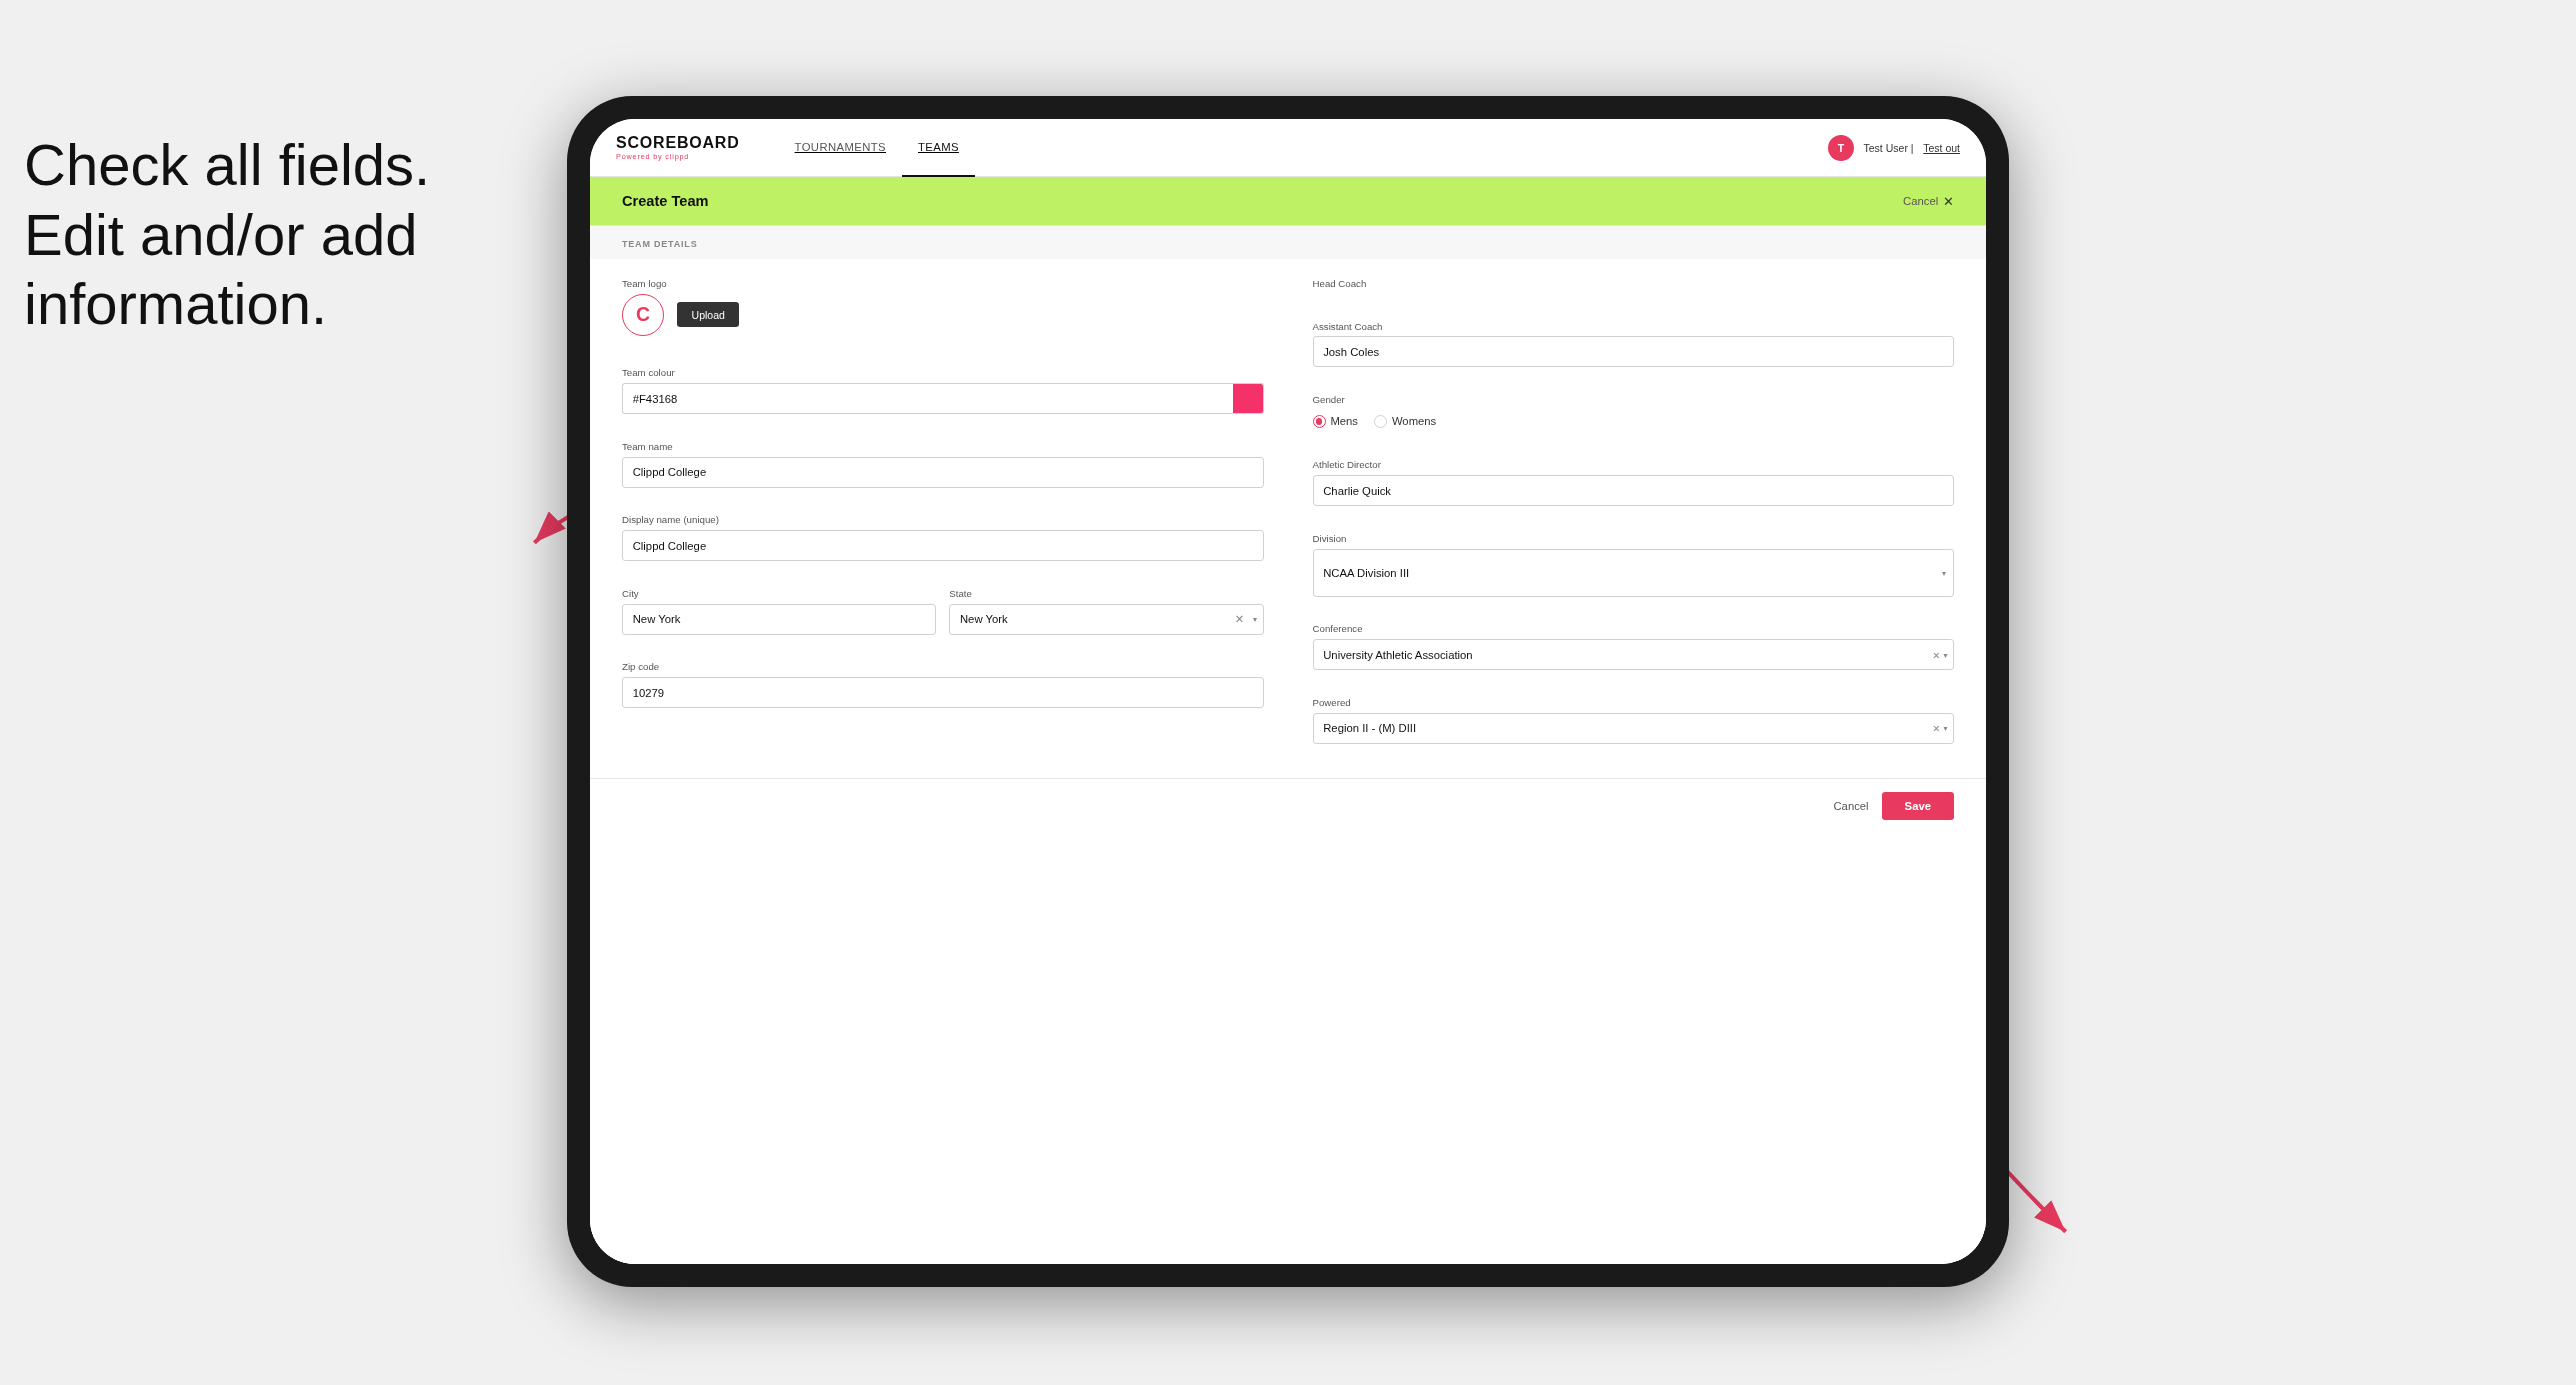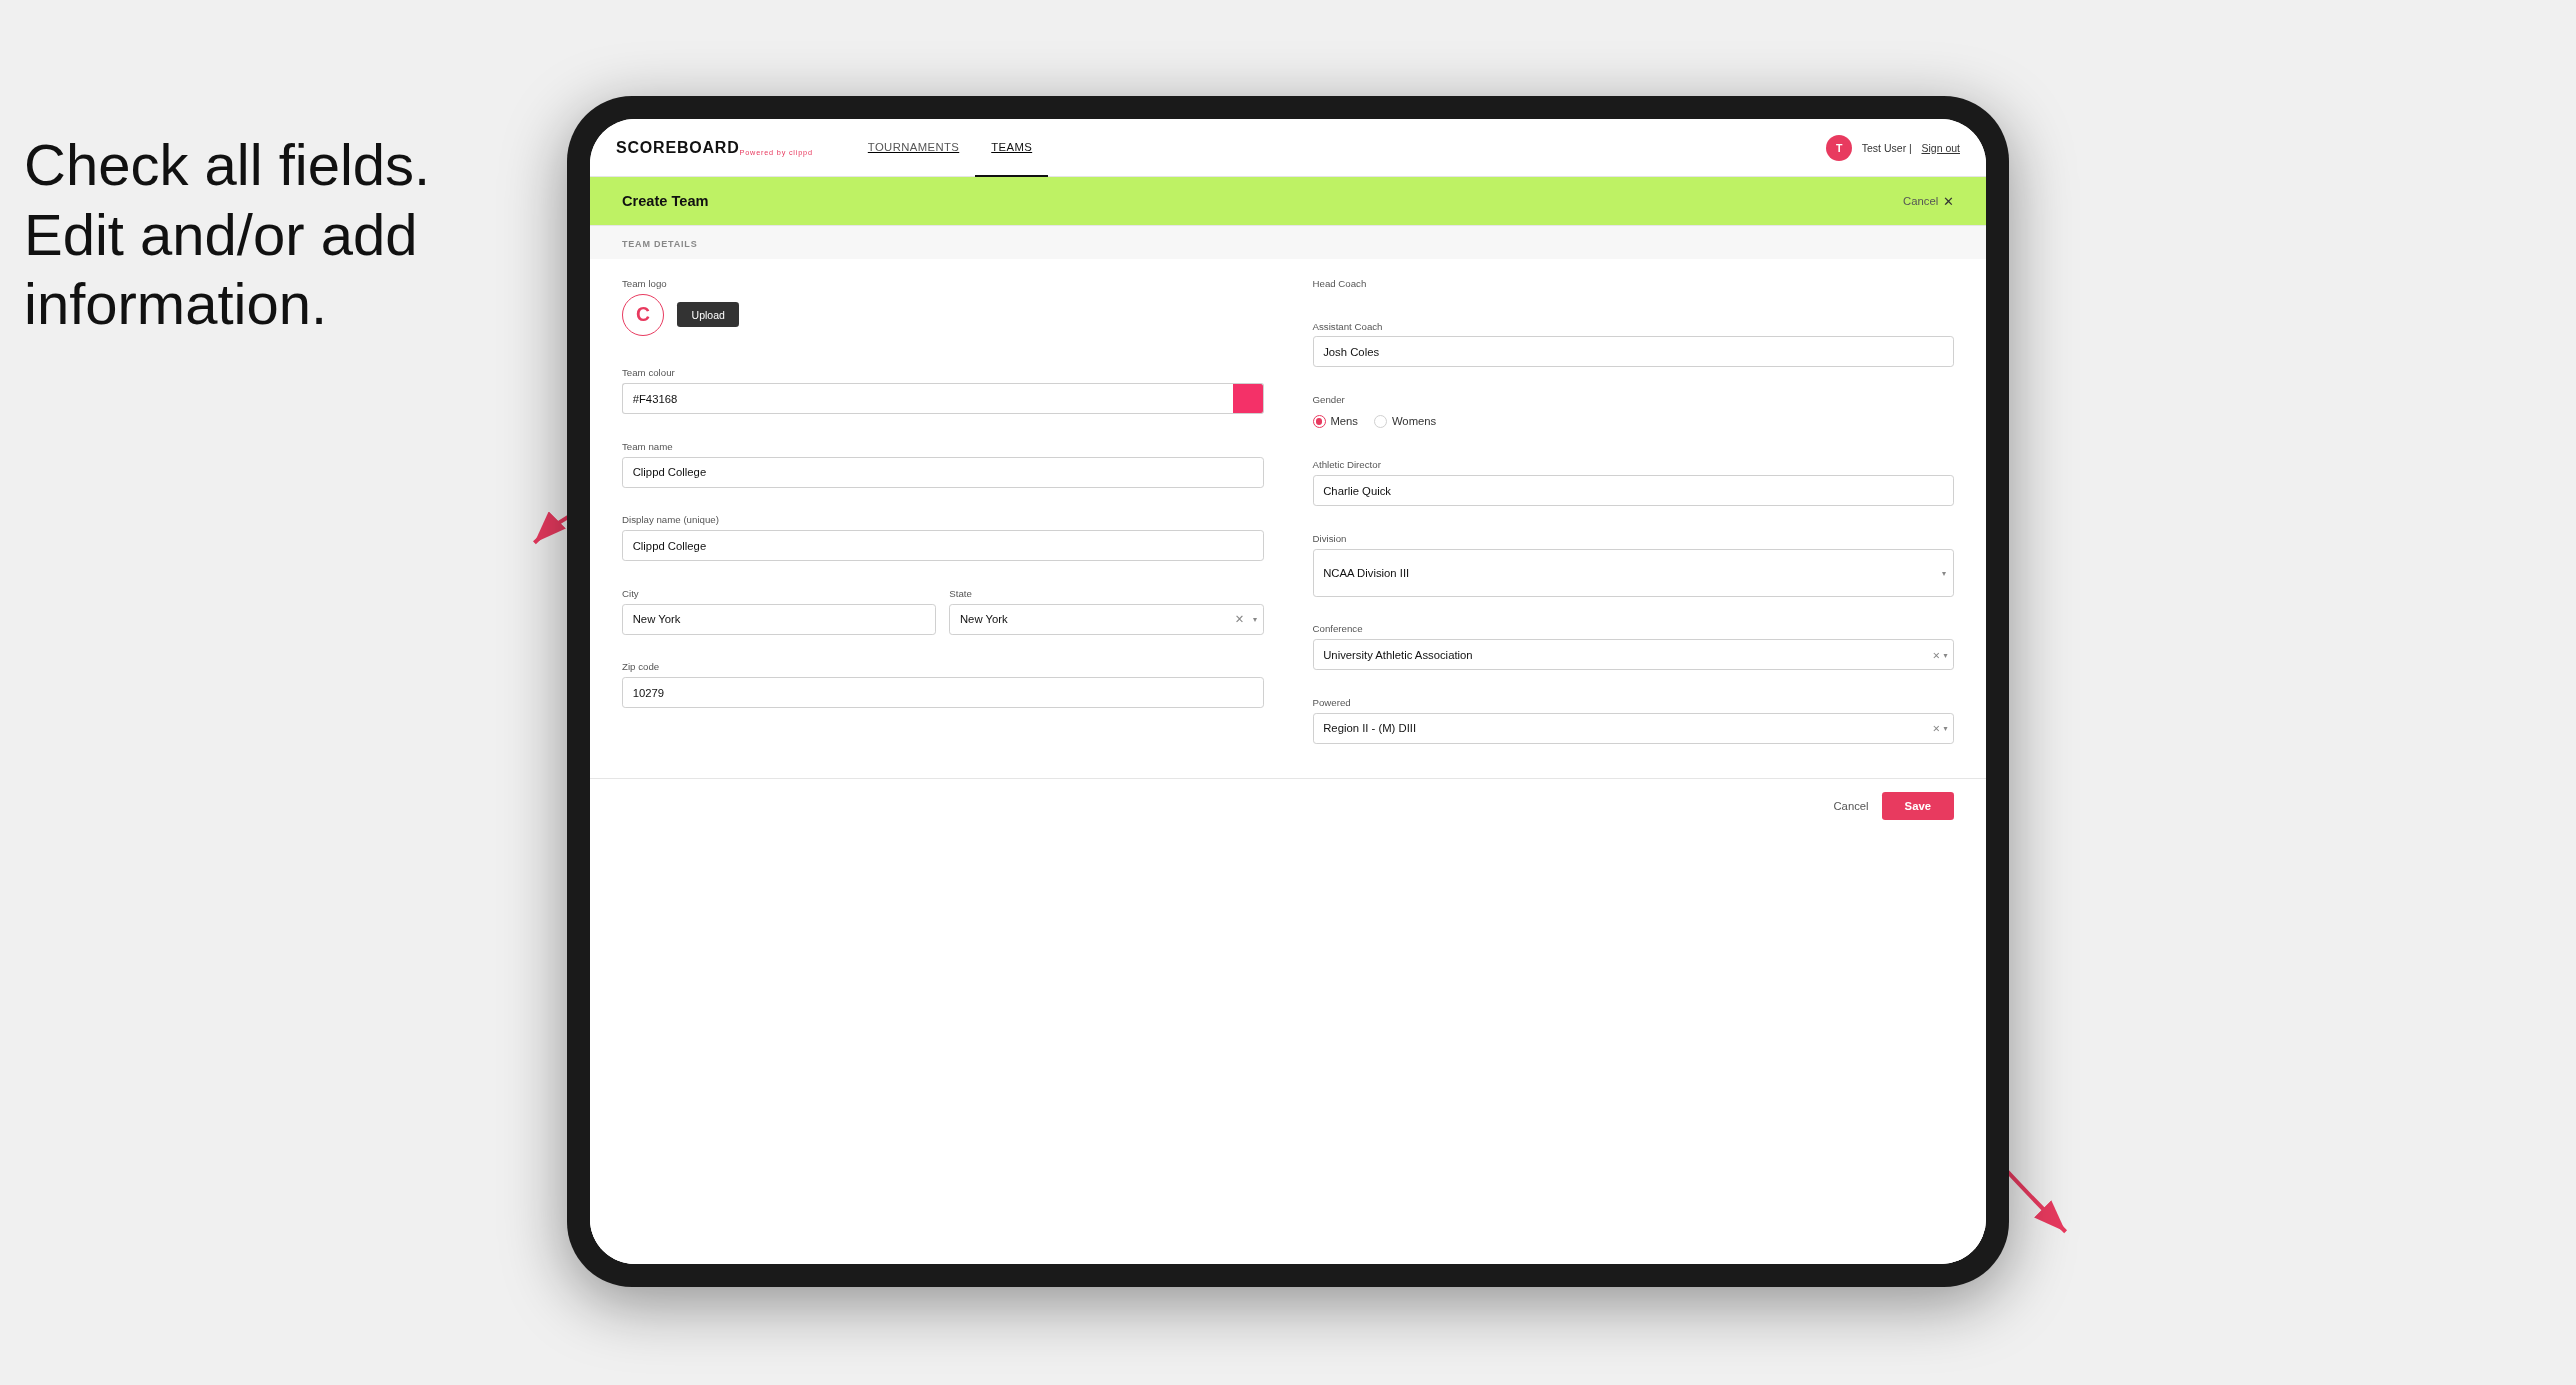--- a/index.html
+++ b/index.html
@@ -67,23 +67,22 @@
       border-bottom: 0.8px solid #e5e5e5;
       display: flex;
       align-items: center;
       padding: 0 26px;
       height: 58px;
       flex-shrink: 0;
     }
 
     .logo-area {
       display: flex;
-      flex-direction: row;
+      flex-direction: column;
       margin-right: 39px;
-      align-items: flex-end;
     }
     .logo-main {
       font-size: 16px;
       font-weight: 800;
       color: #111;
       letter-spacing: 0.8px;
       text-transform: uppercase;
     }
     .logo-sub {
       font-size: 7.3px;
@@ -519,21 +518,21 @@
         <span class="logo-main">SCOREBOARD</span>
         <span class="logo-sub">Powered by clippd</span>
       </div>
       <div class="nav-links">
         <div class="nav-link">TOURNAMENTS</div>
         <div class="nav-link active">TEAMS</div>
       </div>
       <div class="nav-right">
         <div class="user-avatar">T</div>
         <span class="nav-user">Test User |</span>
-        <span class="nav-signout">Sign out</span>
+        <span class="nav-signout">Test out</span>
       </div>
     </nav>
 
     <div class="main-content">
       <div class="form-container">
 
         <div class="form-header">
           <span class="form-title">Create Team</span>
           <div class="cancel-link">
             <span>Cancel</span>

